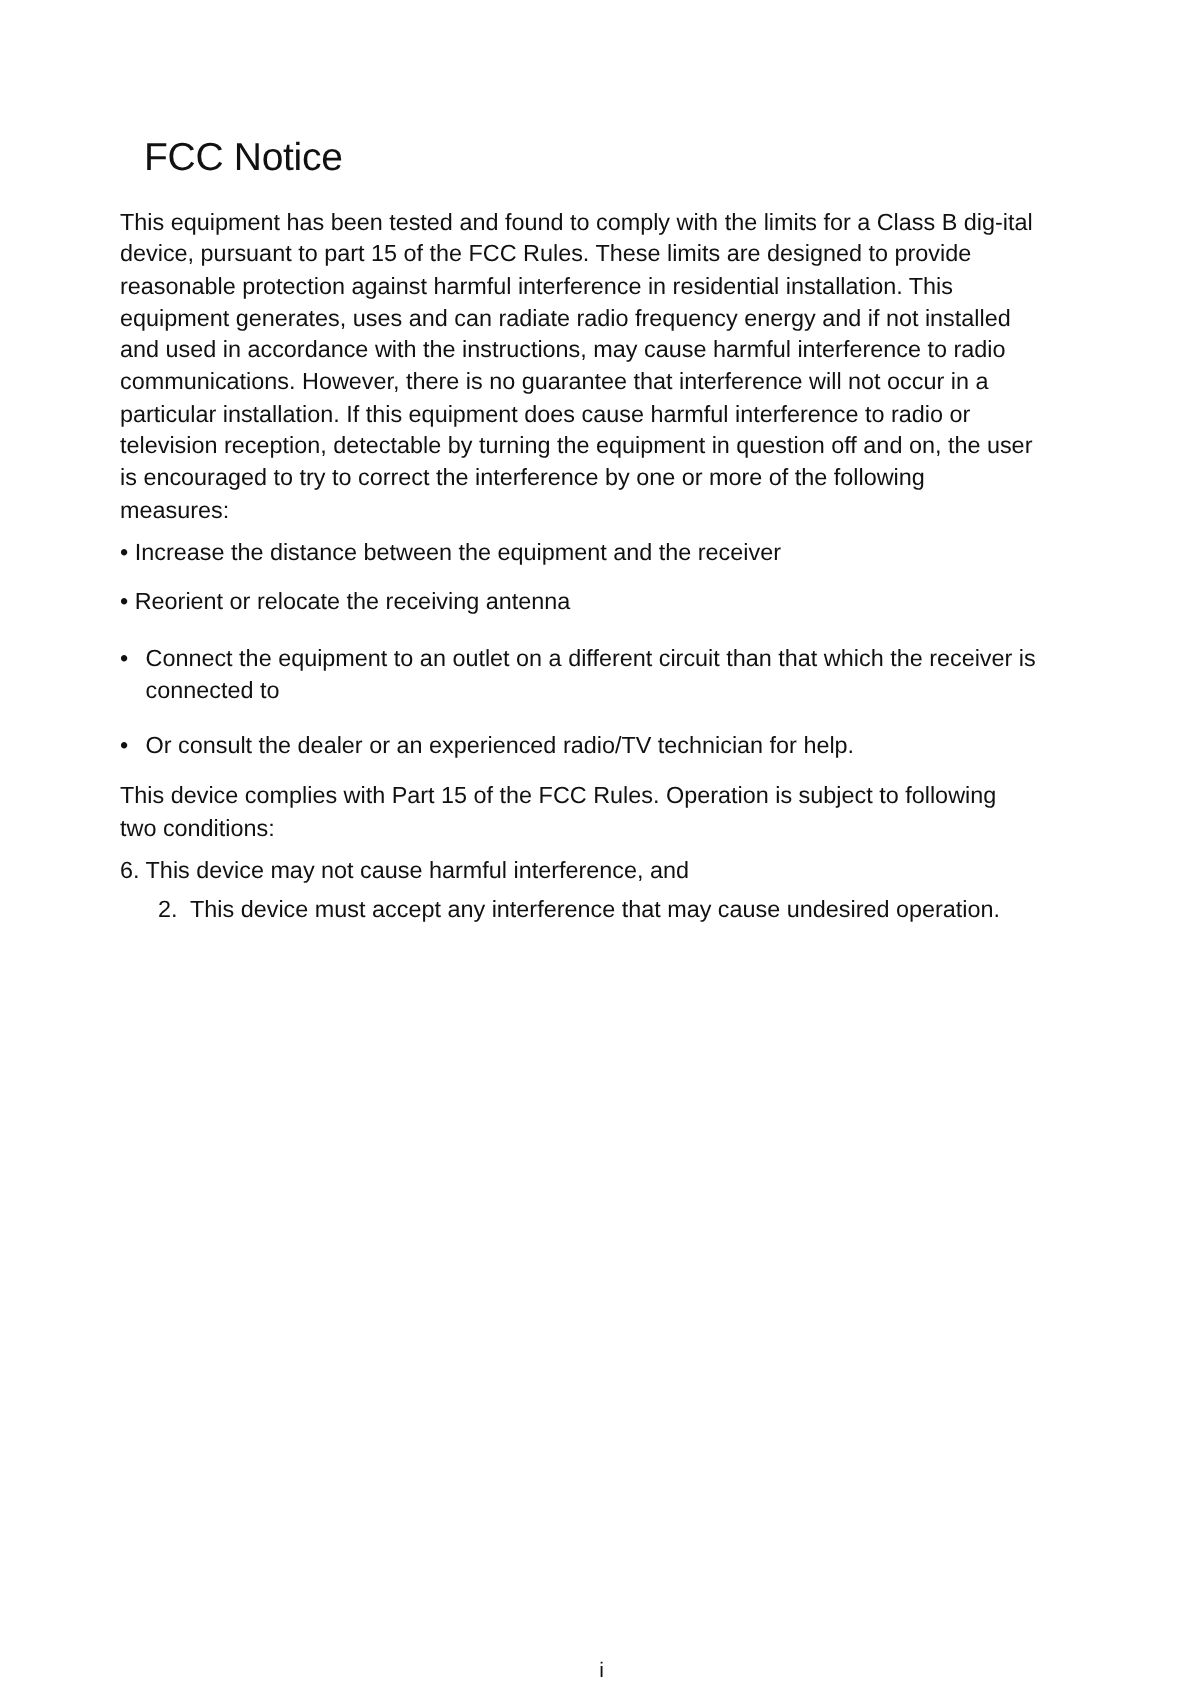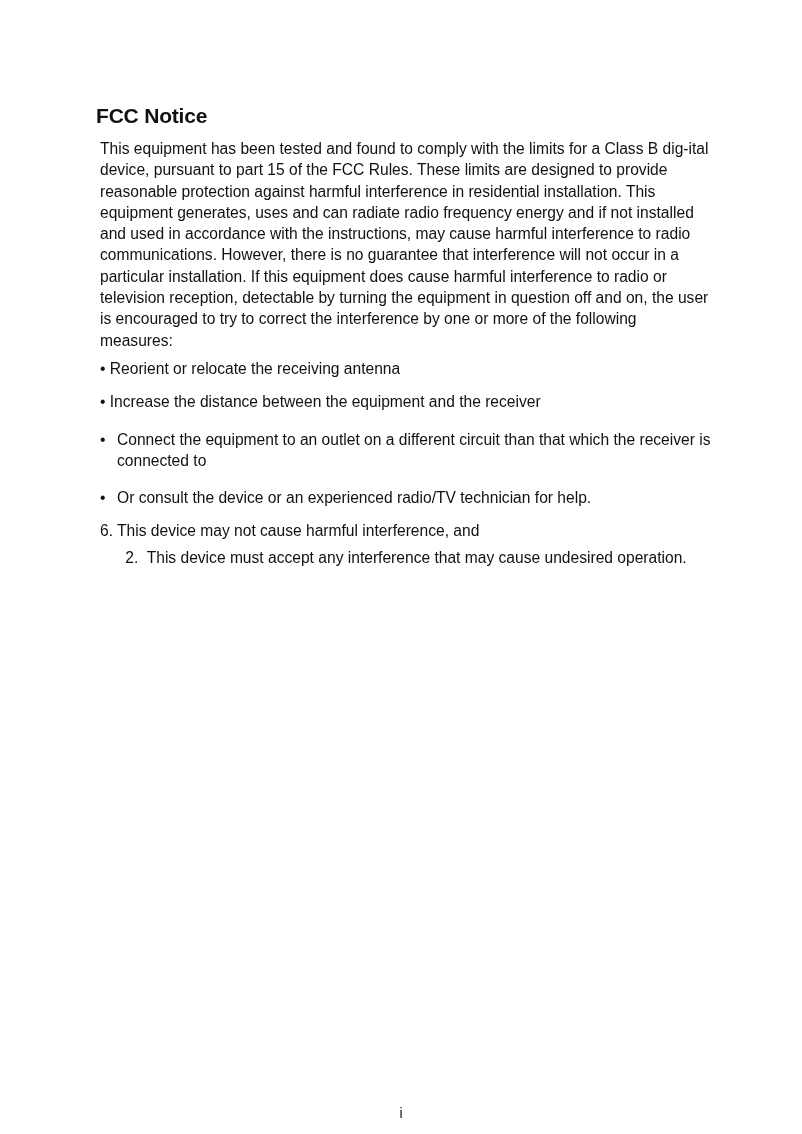--- a/index.html
+++ b/index.html
@@ -1,35 +1,36 @@
 <!DOCTYPE html>
 <html><head>
 <meta charset="utf-8">
 <style>
   html, body { margin: 0; padding: 0; background: #ffffff; }
   body { width: 802px; height: 1134px; position: relative; overflow: hidden;
          font-family: "Liberation Sans", sans-serif; color: #111; }
-  .title { position: absolute; left: 96px; top: 104px; font-size: 21px; font-weight: bold; margin: 0; letter-spacing: -0.2px; }
-  .body { position: absolute; left: 100px; top: 138px; width: 612px; font-size: 15.6px; line-height: 21.3px; }
+  .title { position: absolute; left: 96px; top: 89px; font-size: 26px; font-weight: normal; margin: 0; letter-spacing: -0.2px; }
+  .body { position: absolute; left: 80px; top: 138px; width: 612px; font-size: 15.6px; line-height: 21.3px; }
   p { margin: 0; }
   .para { margin-bottom: 7px; }
   .bul1 { margin-bottom: 12px; }
   .bul2 { padding-left: 17px; text-indent: -17px; margin-bottom: 12px; margin-top: 16px; }
   .bul2 .mk { display: inline-block; width: 17px; text-indent: 0; }
   .num { margin-bottom: 5px; }
   .pagenum { position: absolute; left: 0; width: 802px; top: 1105px; text-align: center; font-size: 14px; }
 </style>
 </head>
 <body>
 
 <h1 class="title">FCC Notice</h1>
 
 <div class="body">
   <p class="para">This equipment has been tested and found to comply with the limits for a Class B dig-ital device, pursuant to part 15 of the FCC Rules. These limits are designed to provide reasonable protection against harmful interference in residential installation. This equipment generates, uses and can radiate radio frequency energy and if not installed and used in accordance with the instructions, may cause harmful interference to radio communications. However, there is no guarantee that interference will not occur in a particular installation. If this equipment does cause harmful interference to radio or television reception, detectable by turning the equipment in question off and on, the user is encouraged to try to correct the interference by one or more of the following measures:</p>
+  <p class="bul1">• Increase the distance between the equipment and the receiver</p>
   <p class="bul1">• Reorient or relocate the receiving antenna</p>
-  <p class="bul1">• Increase the distance between the equipment and the receiver</p>
   <p class="bul2"><span class="mk">•</span><span>Connect the equipment to an outlet on a different circuit than that which the receiver is connected to</span></p>
-  <p class="bul2"><span class="mk">•</span><span>Or consult the device or an experienced radio/TV technician for help.</span></p>
+  <p class="bul2"><span class="mk">•</span><span>Or consult the dealer or an experienced radio/TV technician for help.</span></p>
+  <p class="para">This device complies with Part 15 of the FCC Rules. Operation is subject to following two conditions:</p>
   <p class="num">6. This device may not cause harmful interference, and</p>
   <p class="num" style="white-space:pre;text-align:center;">2.  This device must accept any interference that may cause undesired operation.</p>
 </div>
 
 <div class="pagenum">i</div>
 
 </body></html>

